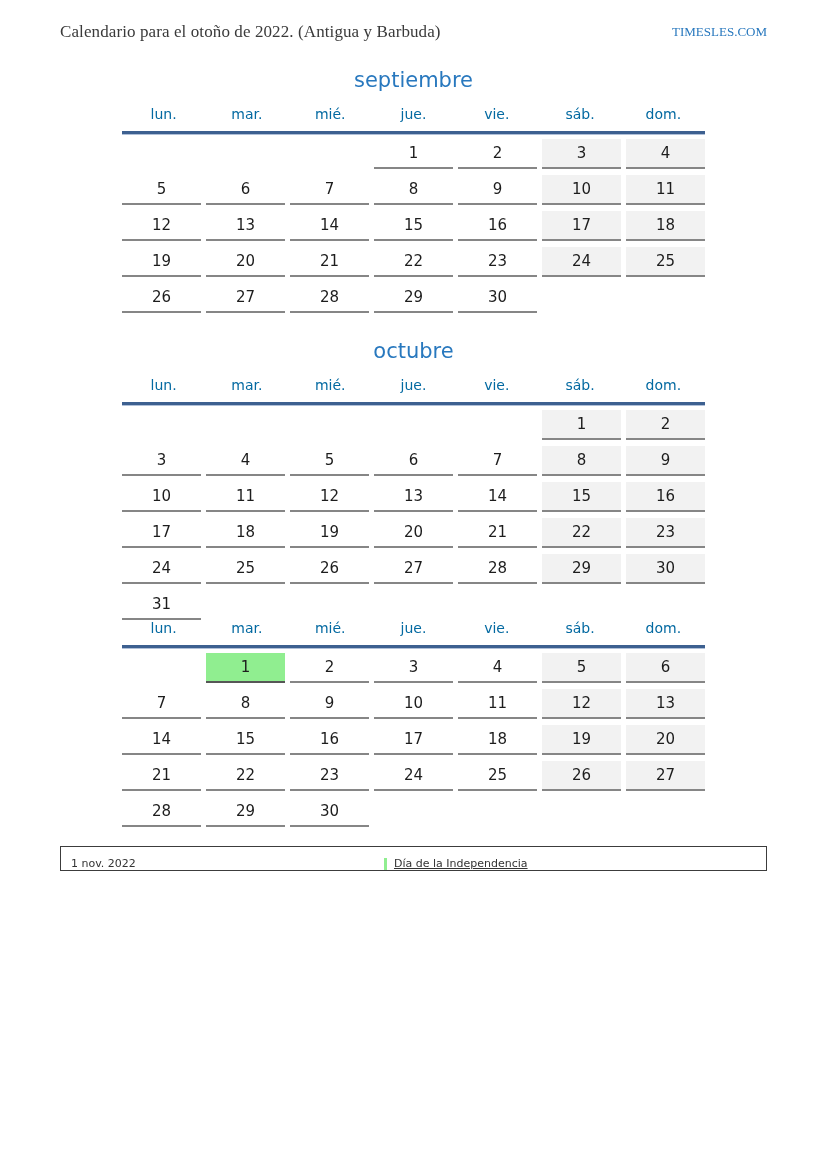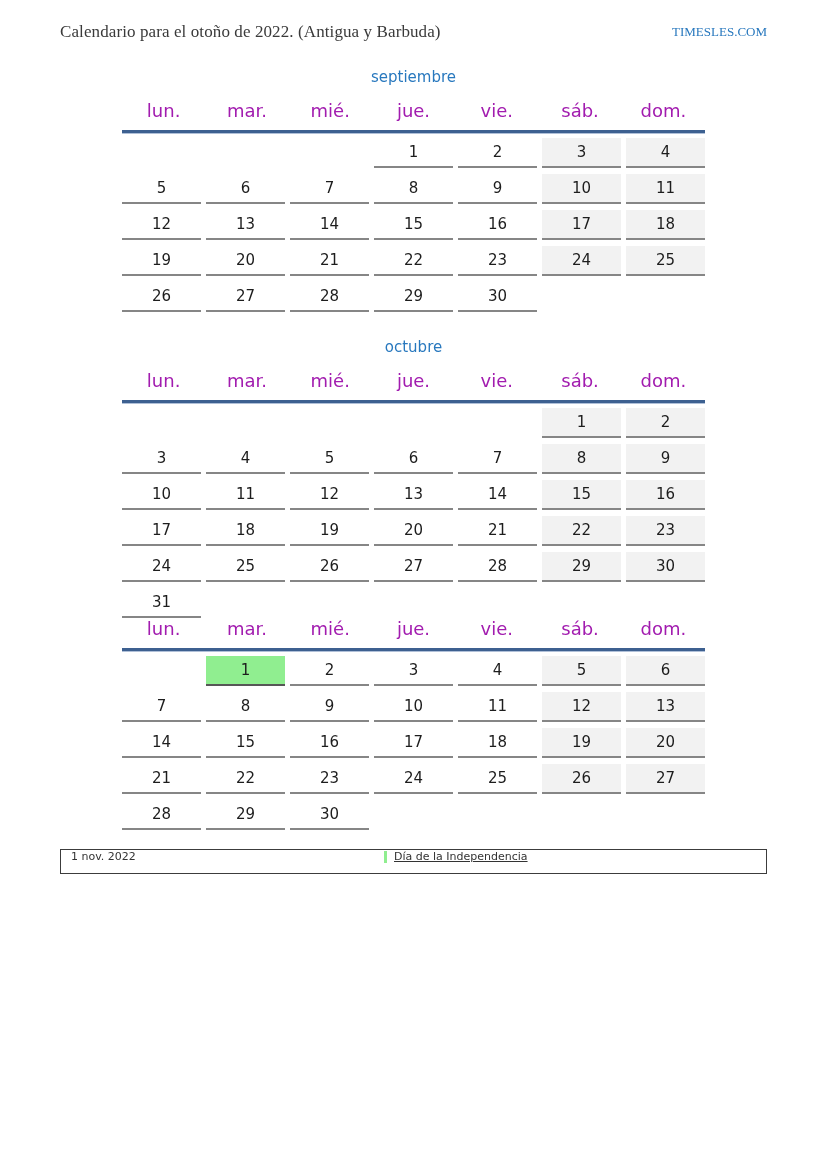--- a/index.html
+++ b/index.html
@@ -15,44 +15,44 @@
   }
   .page-title{
     font-size:17px;color:#3a3a3a;font-weight:normal;margin:0;letter-spacing:.1px;
   }
   .brand{
     font-size:13px;color:var(--accent-blue,#2878be);text-decoration:none;margin-top:2px;margin-left:45px;
   }
   .month{width:583px;margin:0 auto;}
   .month-title{
     text-align:center;color:var(--accent-blue,#2878be);
-    font-size:15px;font-weight:normal;margin:26px 0 14px 0;
+    font-size:21px;font-weight:normal;margin:26px 0 14px 0;
   }
   .weekdays{
     display:grid;grid-template-columns:repeat(7,1fr);
-    font-size:18px;color:#a21caf;text-align:center;padding-bottom:9px;
+    font-size:14px;color:#0369a1;text-align:center;padding-bottom:9px;
   }
   .rule{
     height:3px;background:var(--header-rule,#3d6090);
     box-shadow:0 1px 0 var(--header-rule-light,#b0c0d8);
   }
   .grid{
     display:grid;grid-template-columns:repeat(7,1fr);
     column-gap:5px;row-gap:6px;margin-top:5px;
   }
   .cell{
     height:30px;display:flex;align-items:center;justify-content:center;
     font-size:15px;color:#1d1d1d;box-sizing:border-box;
   }
   .cell.day{border-bottom:2px solid var(--underline,#868686);}
   .cell.weekend{background:var(--weekend-bg,#f2f2f2);}
   .cell.holiday{background:var(--holiday-bg,#90ee90);border-bottom-color:#565656;}
   .legend{
     width:707px;height:25px;margin:19px auto 0 auto;box-sizing:border-box;
-    border:1px solid #3c3c3c;display:flex;align-items:flex-start;
+    border:1px solid #3c3c3c;display:flex;align-items:flex-end;
   }
   .legend-date{margin-left:10px;width:313px;font-size:11px;color:#333;}
   .legend-item{display:flex;align-items:center;font-size:11px;color:#333;text-decoration:underline;}
   .marker{width:3px;height:12px;background:var(--holiday-bg,#90ee90);margin-right:7px;}
 </style>
 </head>
 <body>
 
 <div class="header">
   <h1 class="page-title">Calendario para el otoño de 2022. (Antigua y Barbuda)</h1>

